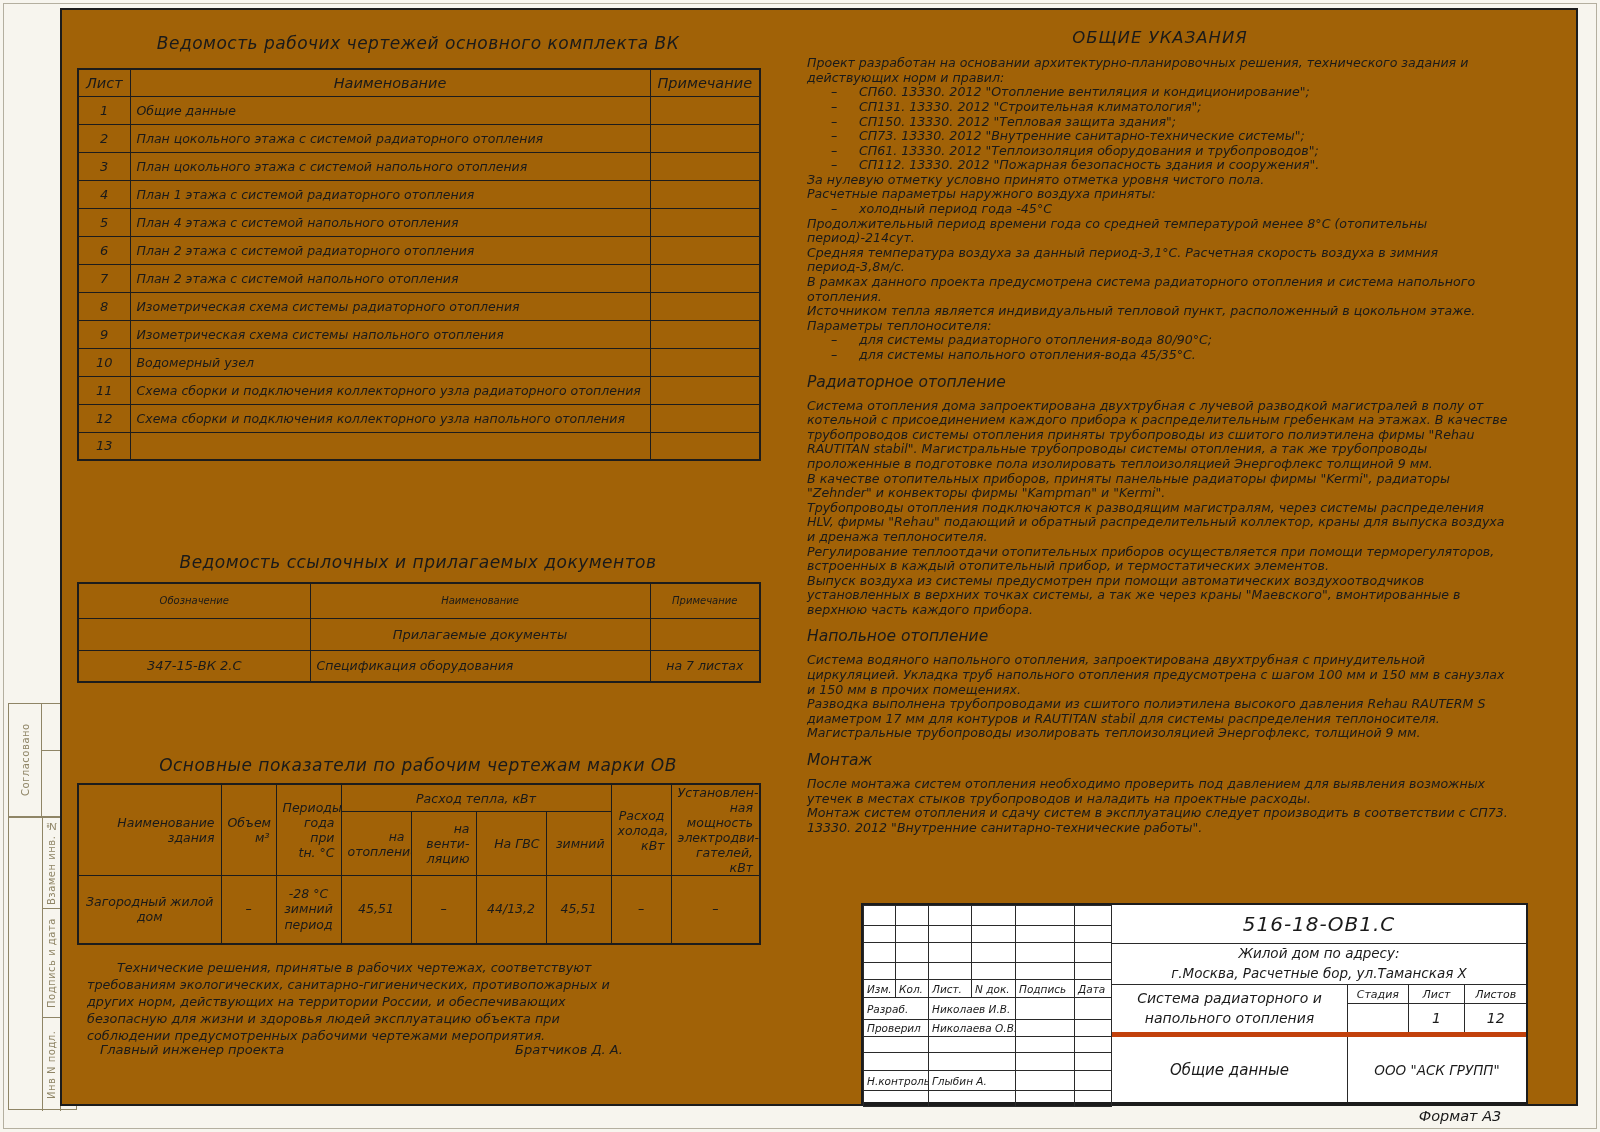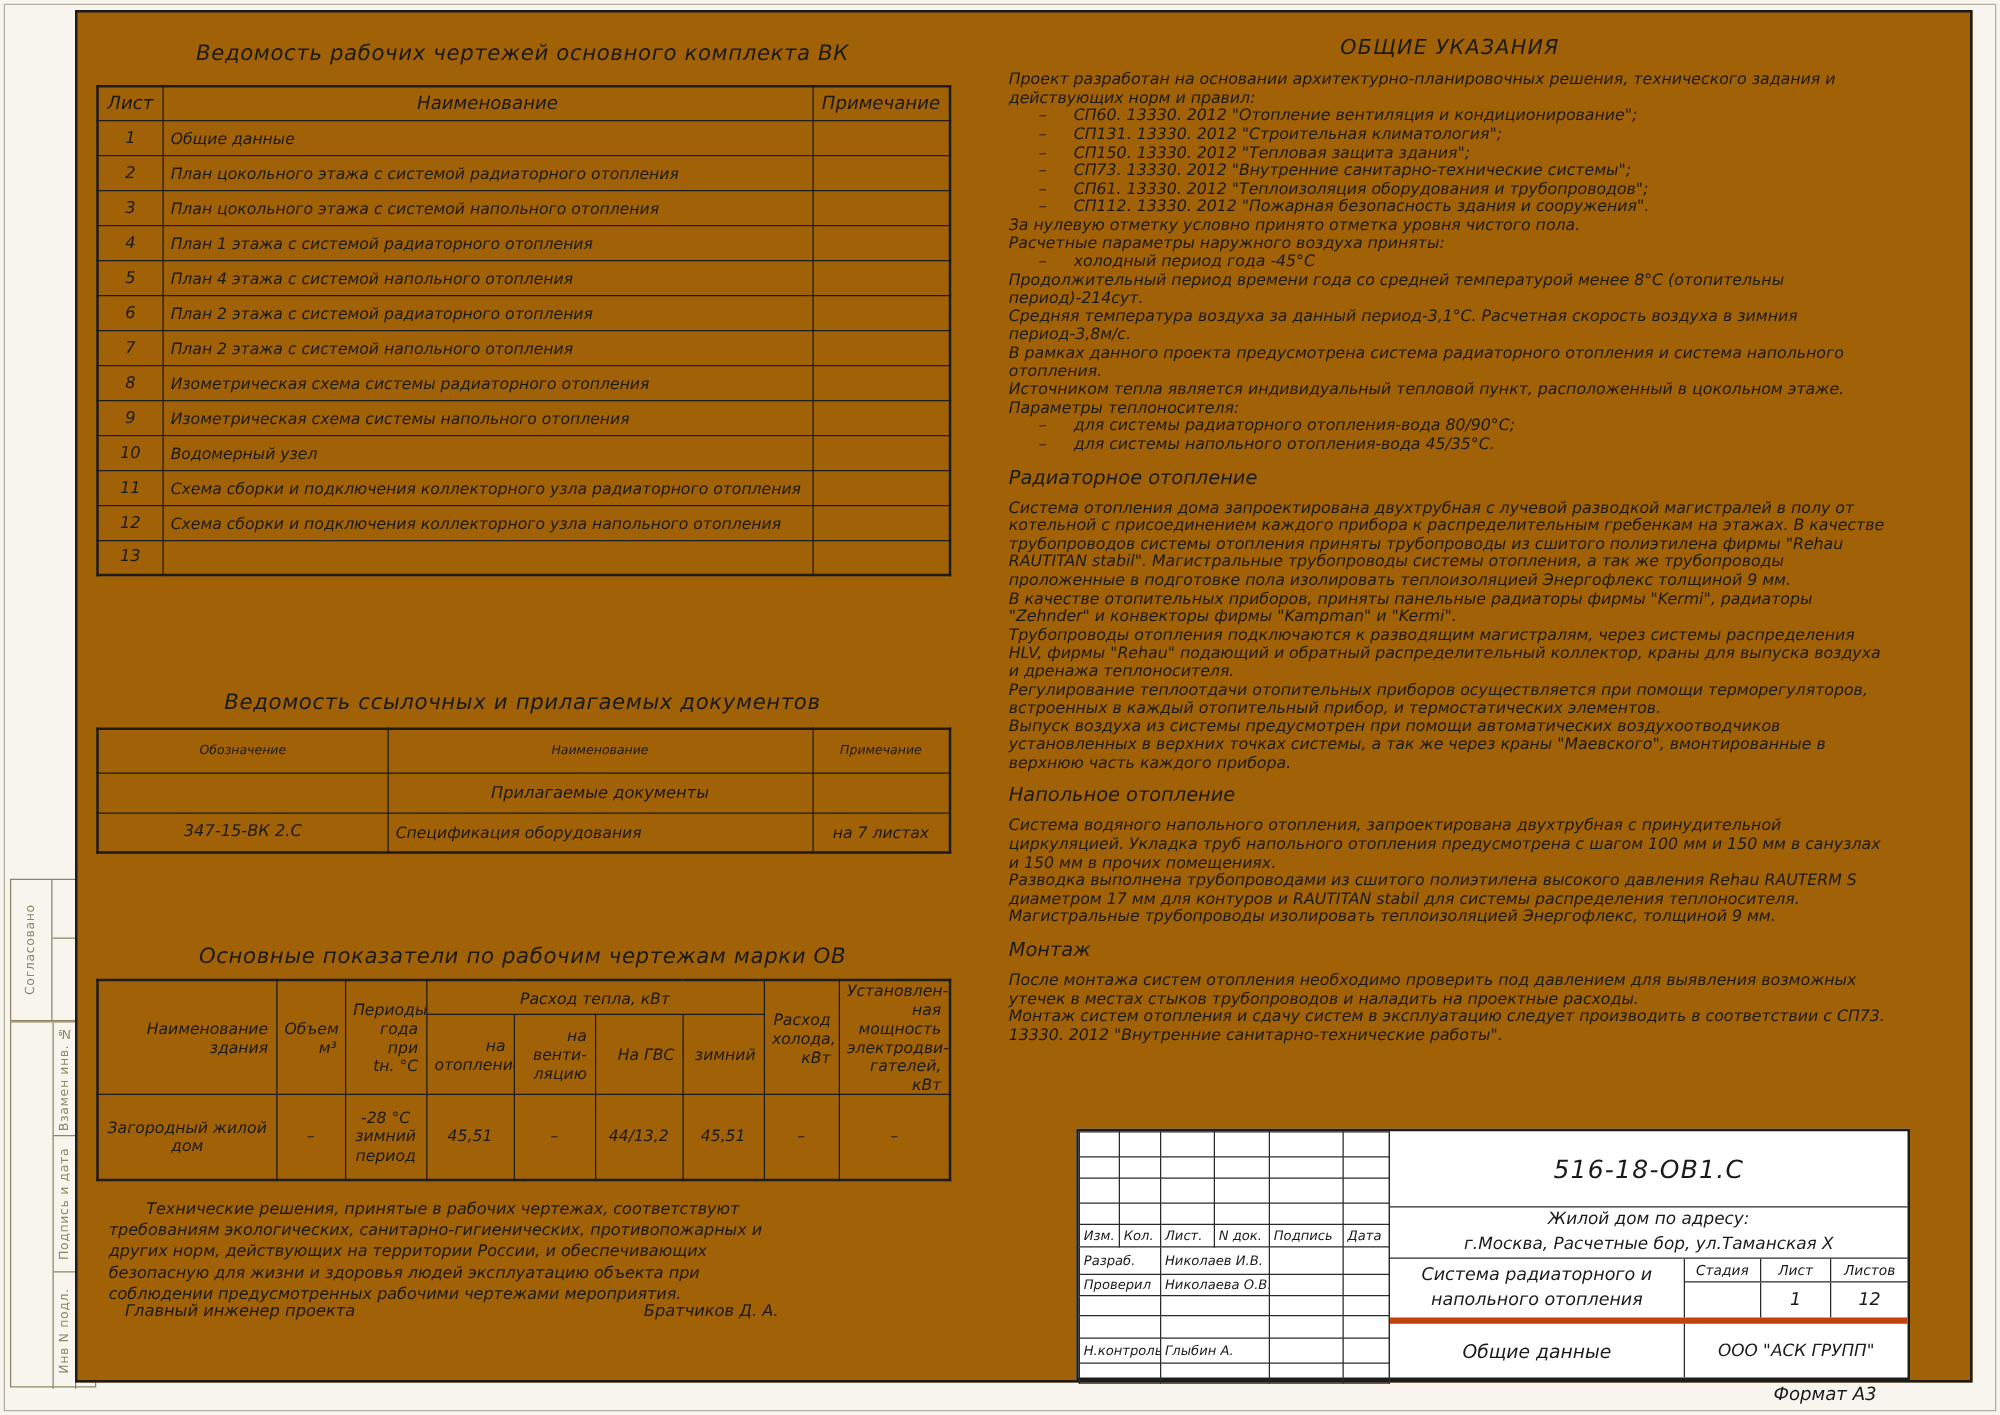--- a/index.html
+++ b/index.html
@@ -66,21 +66,21 @@
   .li::before { content:"\2013"; position:absolute; left:24px; }
 
   
   .tblock { left:799px; top:893px; width:667px; height:201px; display:flex; border:2px solid #1c1c1c; background:#fff; font-size:11px; }
   .tbl-left { width:248px; }
   .tbl-left table { width:248px; height:201px; border:none; }
   .tbl-left td { border:1px solid #2a2a2a; font-size:10.5px; padding:0 3px; white-space:nowrap; }
   .tbl-left tr.r20 td{height:20px;} .tbl-left tr.r17 td{height:17px;} .tbl-left tr.r18 td{height:18px;}
   .tbl-left tr.r22 td{height:22px;} .tbl-left tr.r16 td{height:16px;}
   .tbl-right { width:419px; display:flex; flex-direction:column; border-left:1px solid #2a2a2a; }
-  .tb-doc { height:61px; display:flex; align-items:center; justify-content:center; font-size:20px; letter-spacing:1px; border-bottom:1px solid #2a2a2a; }
+  .tb-doc { height:39px; display:flex; align-items:center; justify-content:center; font-size:20px; letter-spacing:1px; border-bottom:1px solid #2a2a2a; }
   .tb-obj { height:41px; display:flex; flex-direction:column; align-items:center; justify-content:center; font-size:13.5px; line-height:1.45; border-bottom:1px solid #2a2a2a; }
   .tb-mid { height:52px; display:flex; border-bottom:5px solid #c2410c; }
   .tb-sheettitle { flex:1; display:flex; flex-direction:column; align-items:center; justify-content:center; font-size:14px; line-height:1.4; }
   .tb-stadia { width:179px; border-left:1px solid #2a2a2a; display:flex; flex-direction:column; }
   .tb-stadia .hd { height:19px; display:flex; border-bottom:1px solid #2a2a2a; }
   .tb-stadia .vl { flex:1; display:flex; }
   .tb-stadia .hd div, .tb-stadia .vl div { display:flex; align-items:center; justify-content:center; }
   .st-c1{width:60px;} .st-c2{width:57px; border-left:1px solid #2a2a2a;} .st-c3{width:62px; border-left:1px solid #2a2a2a;}
   .tb-stadia .vl { font-size:14px; }
   .tb-bot { flex:1; display:flex; }

